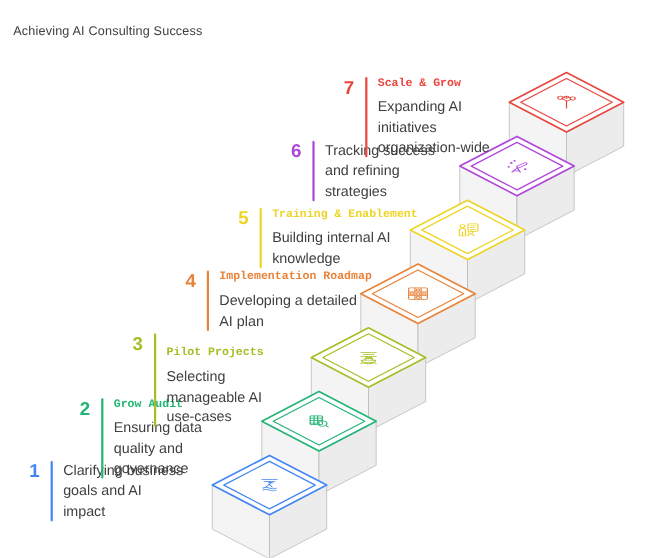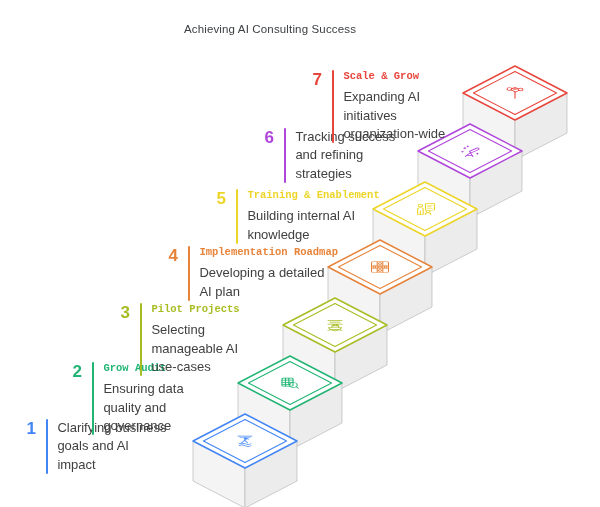--- a/index.html
+++ b/index.html
@@ -18,23 +18,22 @@
   #canvas {
     position: absolute;
     inset: 0;
     width: 600px;
     height: 507px;
   }
 
   #title {
     position: absolute;
     top: 23px;
-    left: 0;
+    left: 12px;
     width: 540px;
-    text-align: center;
     font-size: 11.5px;
     color: #3c4043;
     letter-spacing: 0.15px;
     font-weight: 400;
   }
 
   .steps-svg {
     position: absolute;
     top: 0;
     left: 0;
@@ -234,21 +233,21 @@
         <div class="label-bar" style="background: rgb(33, 181, 115);"></div>
         <div class="label-text">
           <div class="label-title" style="color: rgb(33, 181, 115);">Grow Audit</div>
           <div class="label-desc">Ensuring data quality and governance</div>
         </div>
       </div>
       <div class="label-block" style="left: 112px; top: 303px; width: 142px;">
         <div class="label-num" style="color: rgb(168, 189, 36);">3</div>
         <div class="label-bar" style="background: rgb(168, 189, 36);"></div>
         <div class="label-text">
-          <div class="label-title" style="color: rgb(168, 189, 36);">Pilot Projects</div>
+          <div class="label-title" style="color: rgb(168, 189, 36); margin-top: 12px;">Pilot Projects</div>
           <div class="label-desc">Selecting manageable AI use-cases</div>
         </div>
       </div>
       <div class="label-block" style="left: 160px; top: 246px; width: 172px;">
         <div class="label-num" style="color: rgb(232, 131, 58);">4</div>
         <div class="label-bar" style="background: rgb(232, 131, 58);"></div>
         <div class="label-text">
           <div class="label-title" style="color: rgb(232, 131, 58); text-align: center;">Implementation Roadmap</div>
           <div class="label-desc">Developing a detailed AI plan</div>
         </div>

